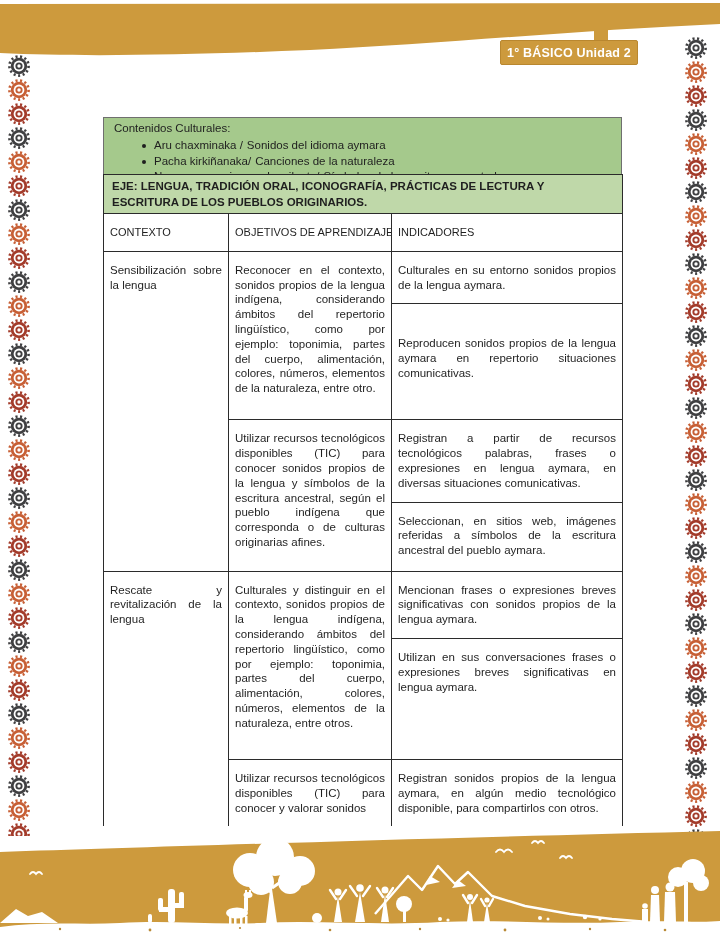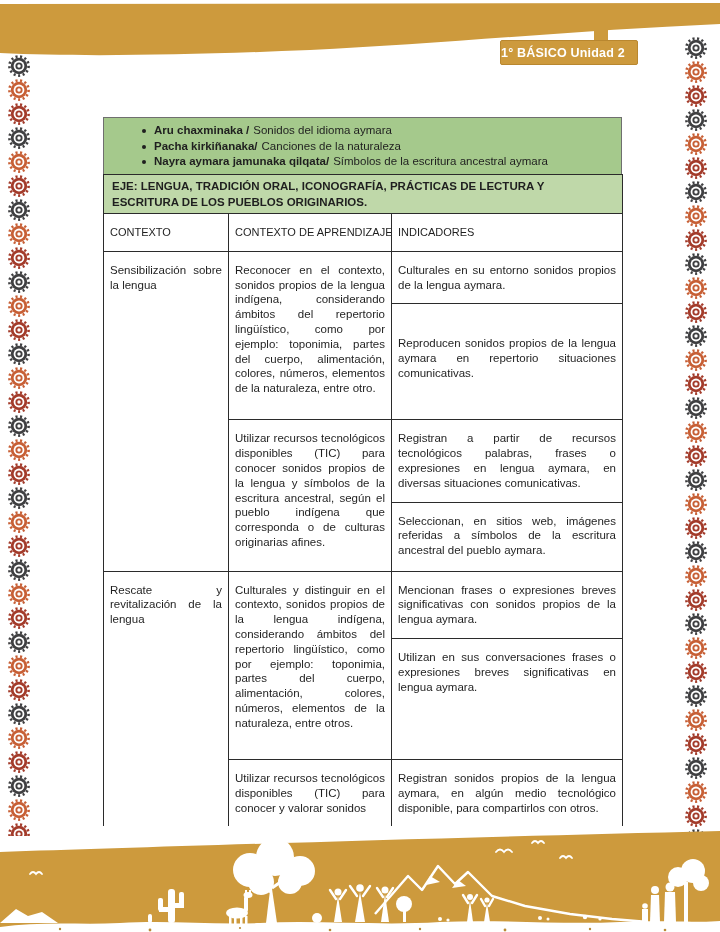--- a/index.html
+++ b/index.html
@@ -28,21 +28,21 @@
   .top-wave{left:0;top:0;width:720px;height:70px;}
 
   
   .badge-tab{left:594px;top:26px;width:14px;height:18px;background:var(--tan);}
   .unit-badge{
     left:500px;top:40px;width:138px;height:25px;
     background:var(--tan);
     border:1px solid var(--tan-dark);
     border-radius:2px;
     color:#ffffff;font-size:12.5px;font-weight:bold;
-    display:flex;align-items:center;justify-content:flex-start;
+    display:flex;align-items:center;justify-content:center;
     letter-spacing:.2px;
   }
 
   
   .border-left{left:7px;top:54px;}
   .border-right{left:684px;top:36px;}
 
   
   .contenidos{
     left:103px;top:117px;width:519px;height:74px;
@@ -51,21 +51,21 @@
     padding:3px 8px 2px 10px;
     font-size:11.5px;line-height:15px;
   }
   .contenidos-title{font-size:11.5px;}
   .contenidos ul{list-style:none;margin-top:2px;}
   .contenidos li{display:flex;align-items:flex-start;padding-left:28px;line-height:15.5px;}
   .bullet-dot{
     width:4px;height:4px;border-radius:50%;background:var(--ink);
     margin:6px 8px 0 0;flex:none;
   }
-  .term{font-weight:bold;margin-right:4px;white-space:nowrap;}
+  .term{font-weight:normal;margin-right:4px;white-space:nowrap;}
 
   
   .curriculum-table{
     left:103px;top:174px;width:519px;
     border-collapse:collapse;table-layout:fixed;
     font-size:11.5px;line-height:14.8px;
   }
   .curriculum-table td,.curriculum-table th{
     border:1px solid var(--line);
     vertical-align:top;
@@ -116,20 +116,21 @@
 </div>
 
 <svg class="abs border-left" width="24" height="782">
   <rect width="24" height="782" fill="url(#chain)"></rect>
 </svg>
 <svg class="abs border-right" width="24" height="802">
   <rect width="24" height="802" fill="url(#chain)"></rect>
 </svg>
 
 <div class="abs contenidos">
+  <div class="contenidos-title">Contenidos Culturales:</div>
   <ul>
     <li>
       <span class="bullet-dot"></span>
       <span><span class="term">Aru chaxminaka /</span><span>Sonidos del idioma aymara</span></span>
     </li>
     <li>
       <span class="bullet-dot"></span>
       <span><span class="term">Pacha kirkiñanaka/</span><span>Canciones de la naturaleza</span></span>
     </li>
     <li>
@@ -144,21 +145,21 @@
       <col style="width:125px">
       <col style="width:163px">
       <col style="width:231px">
     </colgroup>
   <tbody>
       <tr>
     <td class="eje" colspan="3">EJE: LENGUA, TRADICIÓN ORAL, ICONOGRAFÍA, PRÁCTICAS DE LECTURA Y ESCRITURA DE LOS PUEBLOS ORIGINARIOS.</td>
   </tr>
   <tr>
     <th>CONTEXTO</th>
-    <th>CONTEXTO DE APRENDIZAJE</th>
+    <th>OBJETIVOS DE APRENDIZAJE</th>
     <th>INDICADORES</th>
   </tr>
   <tr style="height:44px">
     <td class="jst" rowspan="4">Sensibilización sobre la lengua</td>
     <td class="jst" rowspan="2">Reconocer en el contexto, sonidos propios de la lengua indígena, considerando ámbitos del repertorio lingüístico, como por ejemplo: toponimia, partes del cuerpo, alimentación, colores, números, elementos de la naturaleza, entre otro.</td>
     <td class="jst">Culturales en su entorno sonidos propios de la lengua aymara.</td>
   </tr>
   <tr style="height:116px">
     <td class="jst pad-top">Reproducen sonidos propios de la lengua aymara en repertorio situaciones comunicativas.</td>
   </tr>

